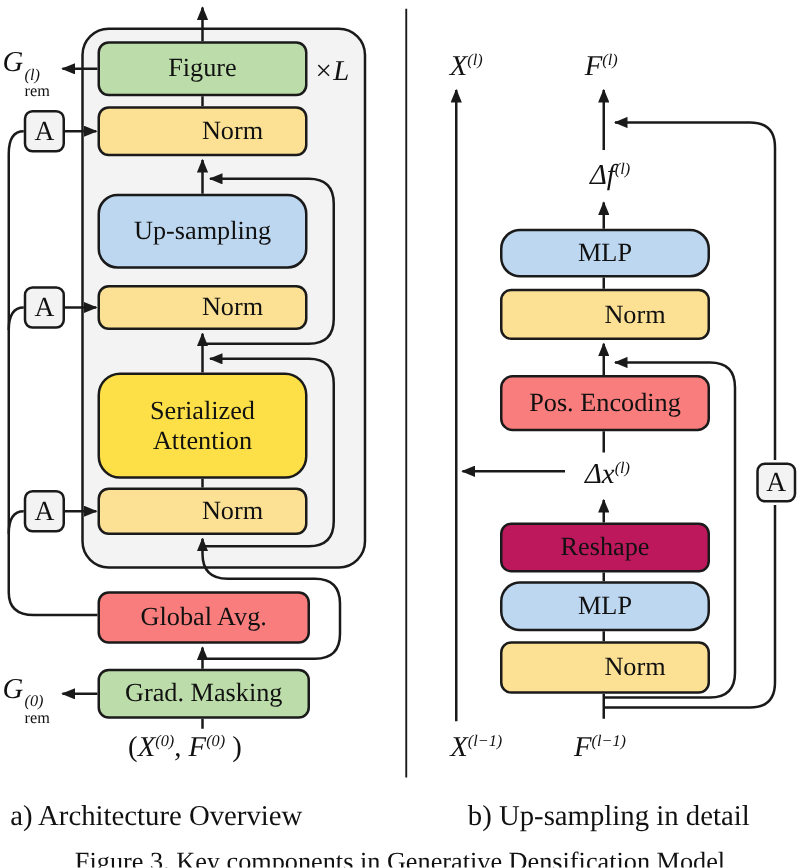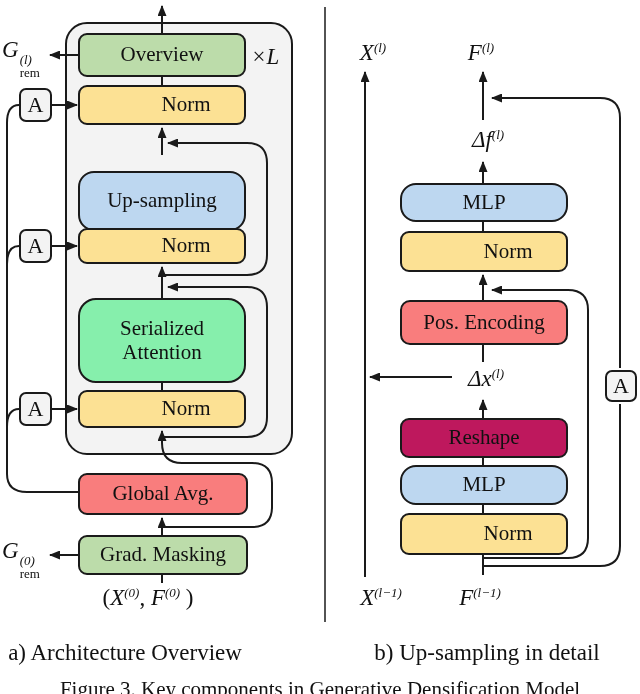--- a/index.html
+++ b/index.html
@@ -17,21 +17,21 @@
   }
   
   .blk{
     box-sizing:border-box;border:2px solid #1a1a1a;border-radius:9px;
     display:flex;align-items:center;justify-content:center;text-align:center;
     font-size:21px;line-height:1.12;
   }
   .blk.green{background:#bcdcaa;}
   .blk.yellow{background:#fce194;padding-left:48px;}
   .blk.blue{background:#bdd7f0;border-radius:16px;}
-  .blk.orange{background:#86efac;}
+  .blk.orange{background:#fde047;}
   .blk.red{background:#f97d7d;}
   .blk.gray{background:#be185d;}
   .agg{
     box-sizing:border-box;width:33px;height:34px;background:#f3f3f3;
     border:2px solid #1a1a1a;border-radius:7px;
     display:flex;align-items:center;justify-content:center;
     font-size:22px;
   }
   .mlabel{white-space:nowrap;font-size:23px;font-style:italic;}
   .mlabel .sup{font-size:13px;vertical-align:8px;letter-spacing:0;}
@@ -86,26 +86,26 @@
     <path d="M483,362 V345"></path>
     <path d="M483,300 V275" marker-end="url(#arr)"></path>
     <path d="M483,231 V222"></path>
     <path d="M483,183 V162" marker-end="url(#arr)"></path>
     <path d="M483,120 V72" marker-end="url(#arr)"></path>
     <path d="M452,377 H370" marker-end="url(#arr)"></path>
   </g>
 </svg>
 
 <div class="abs blk green" style="left:78px;top:33px;width:168px;height:44px;">
-    <span>Overview</span>
+    <span>Figure</span>
   </div>
 <div class="abs blk yellow" style="left:78px;top:85px;width:168px;height:40px;">
     <span>Norm</span>
   </div>
-<div class="abs blk blue" style="left:78px;top:155px;width:168px;height:60px;border-radius:16px;margin-top:16px;">
+<div class="abs blk blue" style="left:78px;top:155px;width:168px;height:60px;border-radius:16px;">
     <span>Up-sampling</span>
   </div>
 <div class="abs blk yellow" style="left:78px;top:228px;width:168px;height:36px;">
     <span>Norm</span>
   </div>
 <div class="abs blk orange" style="left:78px;top:298px;width:168px;height:85px;border-radius:18px;padding:0 28px;">
     <span>Serialized Attention</span>
   </div>
 <div class="abs blk yellow" style="left:78px;top:390px;width:168px;height:38px;">
     <span>Norm</span>

